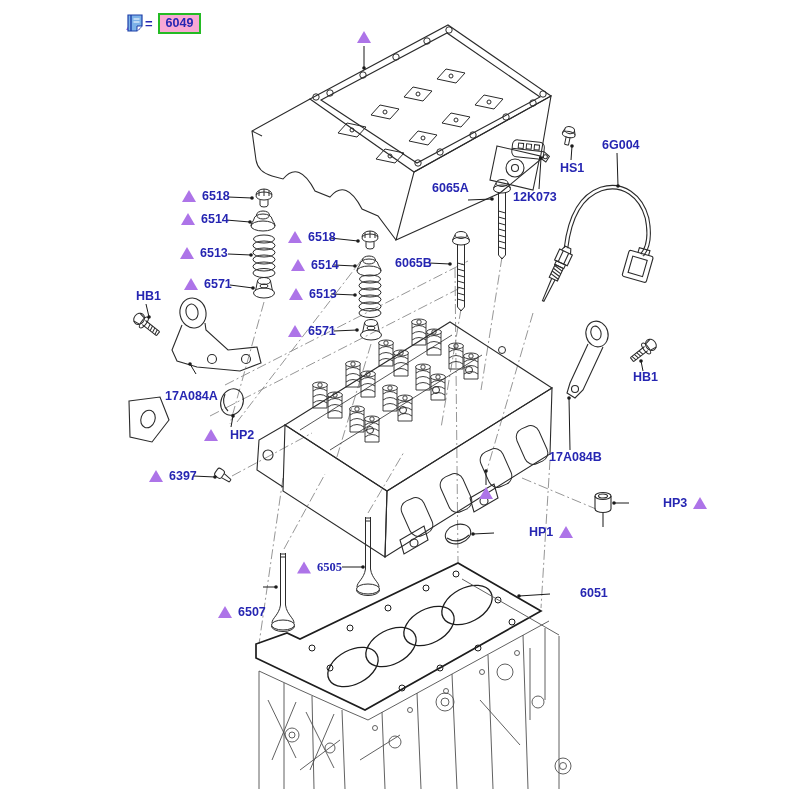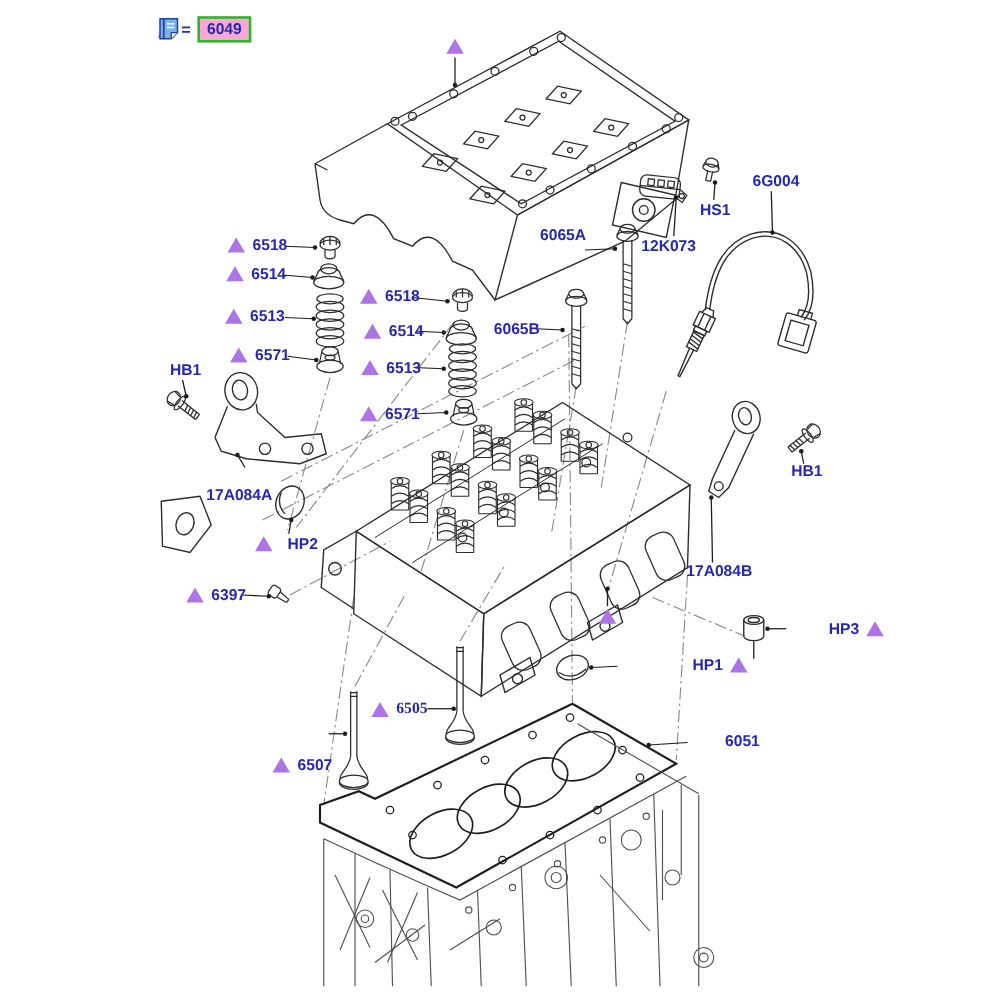--- a/index.html
+++ b/index.html
@@ -447,21 +447,21 @@
       <div class="callout" style="left: 633px; top: 377px;">
         <span>HB1</span>
       </div>
       <div class="callout" style="left: 549px; top: 457px;">
         <span>17A084B</span>
       </div>
       <div class="callout" style="left: 631px; top: 503px; margin-left: 32px;">
         <span>HP3</span>
         <span class="tri"></span>
       </div>
-      <div class="callout" style="left: 522px; top: 532px; padding-left: 32px;">
+      <div class="callout" style="left: 497px; top: 532px; padding-left: 32px;">
         <span>HP1</span>
         <span class="tri"></span>
       </div>
       <div class="callout" style="left: 552px; top: 593px; margin-left: 28px;">
         <span>6051</span>
       </div>
       <span class="tri float" style="left: 357px; top: 31px;"></span>
       <span class="tri float" style="left: 479px; top: 487px;"></span>
     </div>
 

